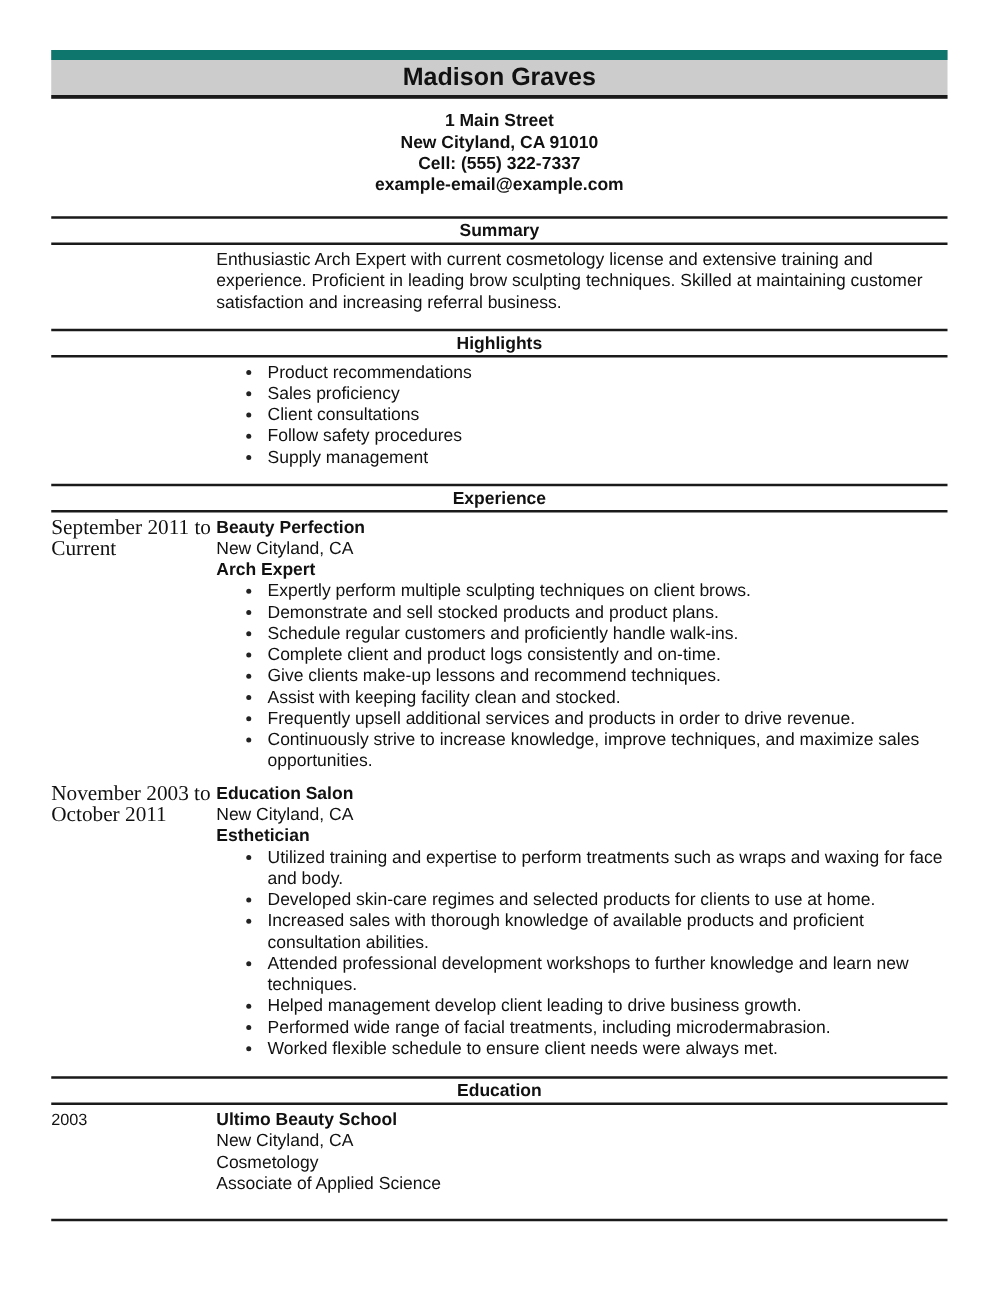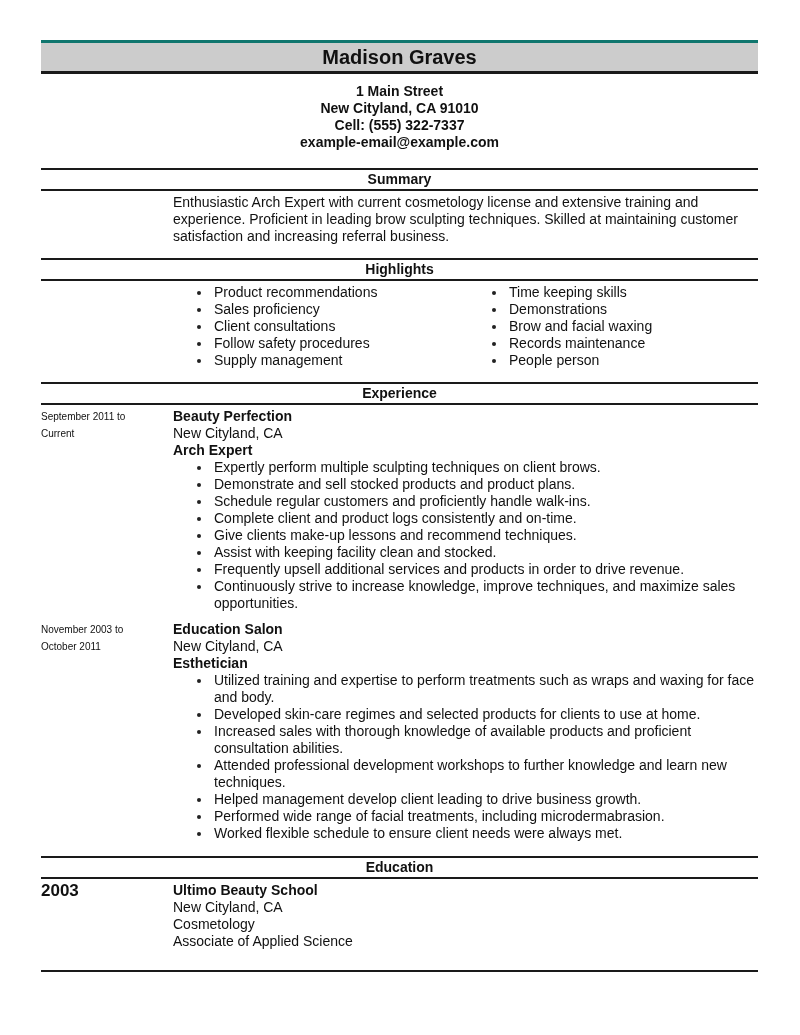--- a/index.html
+++ b/index.html
@@ -16,21 +16,21 @@
       font-size: 14px;
       line-height: 17px;
     }
     .page {
       position: absolute;
       left: 41px;
       top: 40px;
       width: 717px;
     }
     .name-bar {
-      border-top: 3px solid #0f766e;
+      border-top: 8px solid #0f766e;
       border-bottom: 3px solid #1a1a1a;
       background: #cccccc;
       height: 28px;
       text-align: center;
       font-weight: bold;
       font-size: 20px;
       line-height: 28px;
       color: #111;
     }
     .contact {
@@ -86,21 +86,22 @@
     .experience-head { margin-top: 13px; }
     .job {
       display: flex;
       padding-top: 3px;
     }
     .job + .job { margin-top: 6px; }
     .job-date {
       width: 132px;
       flex: 0 0 132px;
       line-height: 17px;
-      font-size: 10px;
+      font-size: 17px;
+      font-family: Liberation Serif, serif;
     }
     .job-date div { height: 17px; }
     .job-body { flex: 1; }
     .company, .role {
       font-weight: bold;
       line-height: 17px;
     }
     .location { line-height: 17px; }
     .bullets {
       list-style: none;
@@ -109,22 +110,21 @@
     }
     .bullets li { padding-left: 23px; }
     .education-head { margin-top: 14px; }
     .edu {
       display: flex;
       padding-top: 3px;
     }
     .edu-date {
       width: 132px;
       flex: 0 0 132px;
-      font-size: 17px;
-      font-weight: bold;
+      font-size: 13px;
     }
     .edu-body div { line-height: 17px; }
     .bottom-rule {
       margin-top: 20px;
       border-top: 2px solid #1a1a1a;
     }
   </style>
 </head>
 <body>
 
@@ -145,27 +145,20 @@
   <div class="summary-body">Enthusiastic Arch Expert with current cosmetology license and extensive training and experience. Proficient in leading brow sculpting techniques. Skilled at maintaining customer satisfaction and increasing referral business.</div>
 
   <div class="section-head highlights-head">Highlights</div>
   <div class="highlights-body">
     <ul class="hl-col left">
       <li>Product recommendations</li>
       <li>Sales proficiency</li>
       <li>Client consultations</li>
       <li>Follow safety procedures</li>
       <li>Supply management</li>
-    </ul>
-    <ul class="hl-col right">
-      <li>Time keeping skills</li>
-      <li>Demonstrations</li>
-      <li>Brow and facial waxing</li>
-      <li>Records maintenance</li>
-      <li>People person</li>
     </ul>
   </div>
 
   <div class="section-head experience-head">Experience</div>
 
   <div class="job">
     <div class="job-date">
       <div>September 2011 to</div>
       <div>Current</div>
     </div>

